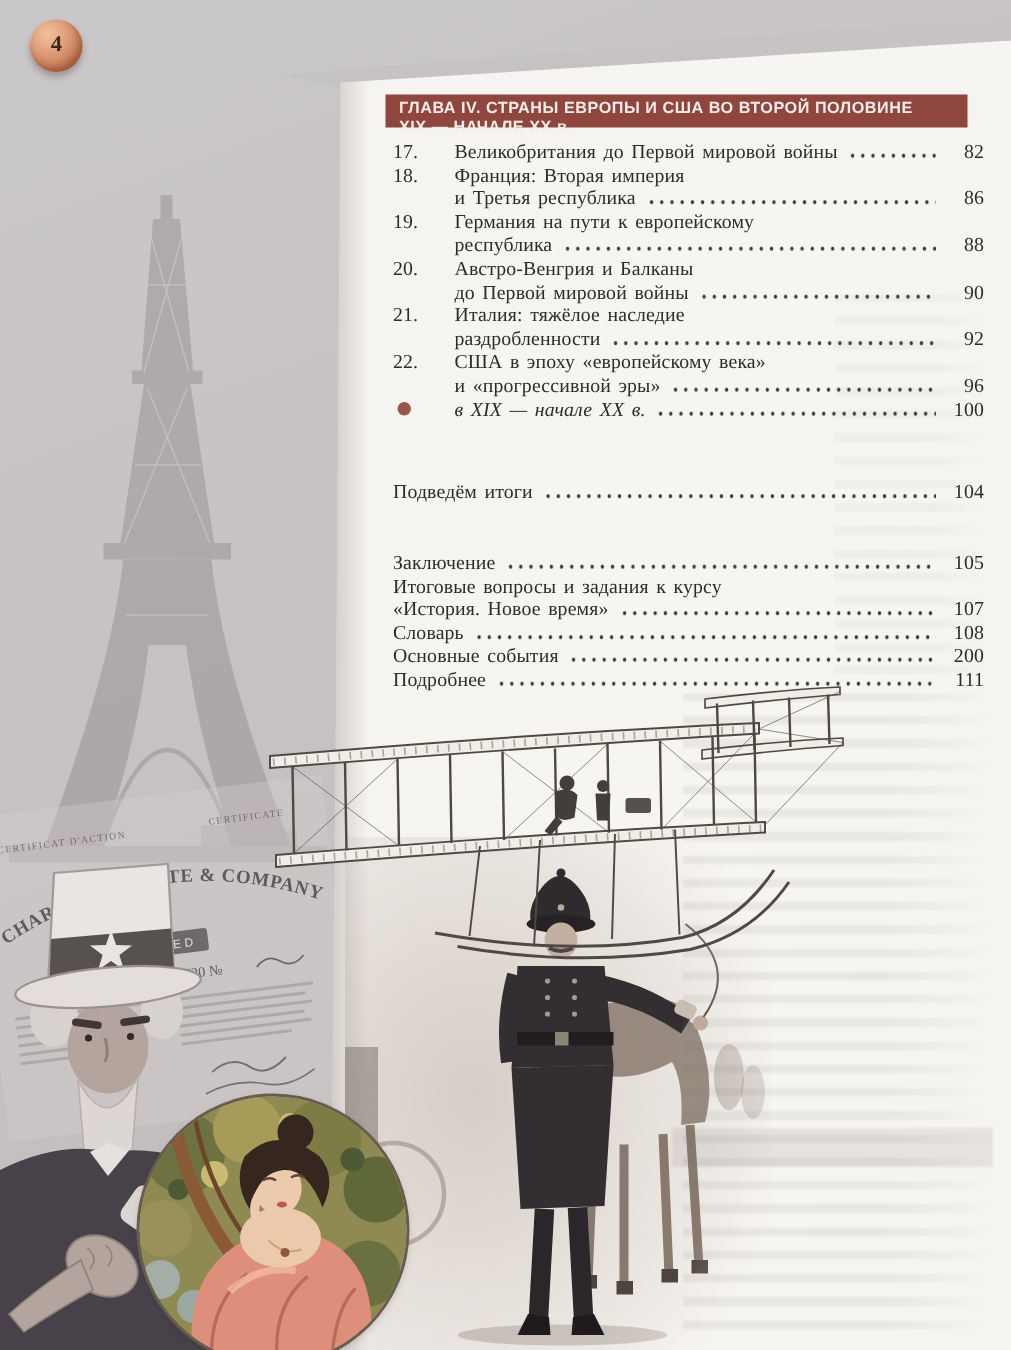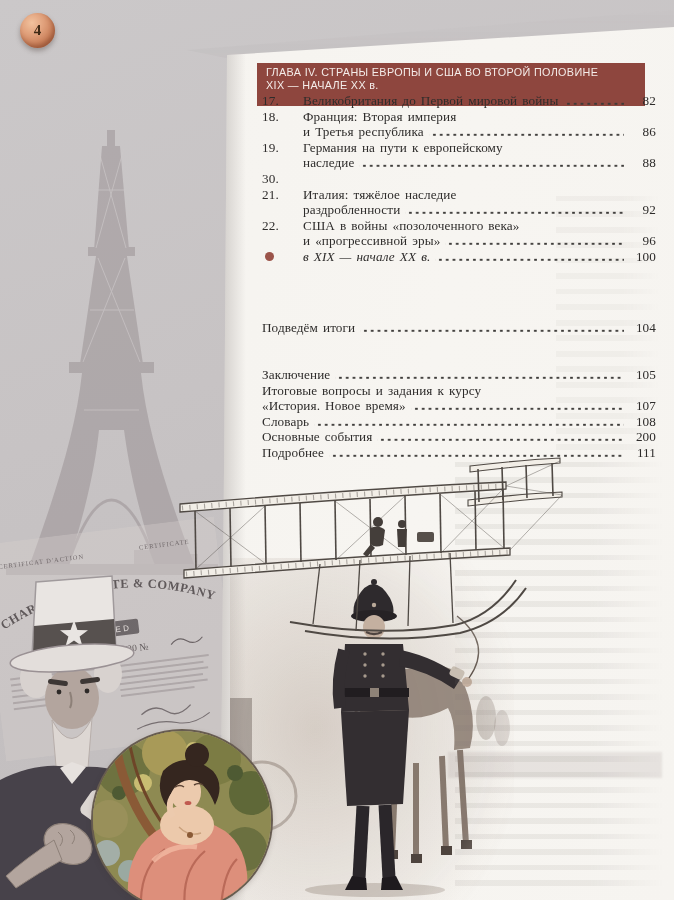--- a/index.html
+++ b/index.html
@@ -33,23 +33,23 @@
   .page{
     left:0;top:0;width:674px;height:900px;z-index:10;
     background:linear-gradient(100deg,#edeae5 0%,#f5f3ef 12%,#f7f5f1 60%,#f6f4f0 100%);
     clip-path:polygon(227px 55px,674px 27px,674px 900px,220px 900px,224px 470px);
   }
   .spine-shade{left:220px;top:27px;width:26px;height:873px;
     background:linear-gradient(to right,rgba(118,110,108,.30),rgba(118,110,108,0));}
 
   
   .chapter-box{
-    left:257px;top:63px;width:388px;height:43px;
+    left:257px;top:63px;width:388px;height:22px;
     padding:3px 0 0 9px;box-sizing:border-box;
-    font-family:"Liberation Sans",sans-serif;font-weight:normal;
+    font-family:"Liberation Sans",sans-serif;font-weight:bold;
     font-size:10.8px;line-height:12.6px;letter-spacing:.35px;
   }
 
   
   .tocblock{left:262px;width:394px;font-size:13.2px;line-height:15.6px;
     color:#2e2c2b;letter-spacing:.1px;word-spacing:1.6px;}
   .toc-main{top:93px;}
   .toc-summary{top:320px;}
   .toc-closing{top:367px;}
   .entry{display:flex;}
@@ -297,50 +297,60 @@
         </div>
       </div>
 
       <div class="entry">
         <span class="num">19.</span>
         <div class="body">
           <div class="line">
               <span class="txt">Германия на пути к европейскому</span>
             </div>
           <div class="line">
-            <span class="txt">наследие</span>
+            <span class="txt">республика</span>
             <span class="leader"></span>
             <span class="pg">88</span>
           </div>
         </div>
       </div>
 
       <div class="entry">
-        <span class="num">30.</span>
+        <span class="num">20.</span>
+        <div class="body">
+          <div class="line">
+              <span class="txt">Австро-Венгрия и Балканы</span>
+            </div>
+          <div class="line">
+            <span class="txt">до Первой мировой войны</span>
+            <span class="leader"></span>
+            <span class="pg">90</span>
+          </div>
+        </div>
       </div>
 
       <div class="entry">
         <span class="num">21.</span>
         <div class="body">
           <div class="line">
               <span class="txt">Италия: тяжёлое наследие</span>
             </div>
           <div class="line">
             <span class="txt">раздробленности</span>
             <span class="leader"></span>
             <span class="pg">92</span>
           </div>
         </div>
       </div>
 
       <div class="entry">
         <span class="num">22.</span>
         <div class="body">
           <div class="line">
-              <span class="txt">США в войны «позолоченного века»</span>
+              <span class="txt">США в эпоху «европейскому века»</span>
             </div>
           <div class="line">
             <span class="txt">и «прогрессивной эры»</span>
             <span class="leader"></span>
             <span class="pg">96</span>
           </div>
         </div>
       </div>
 
       <div class="entry">

